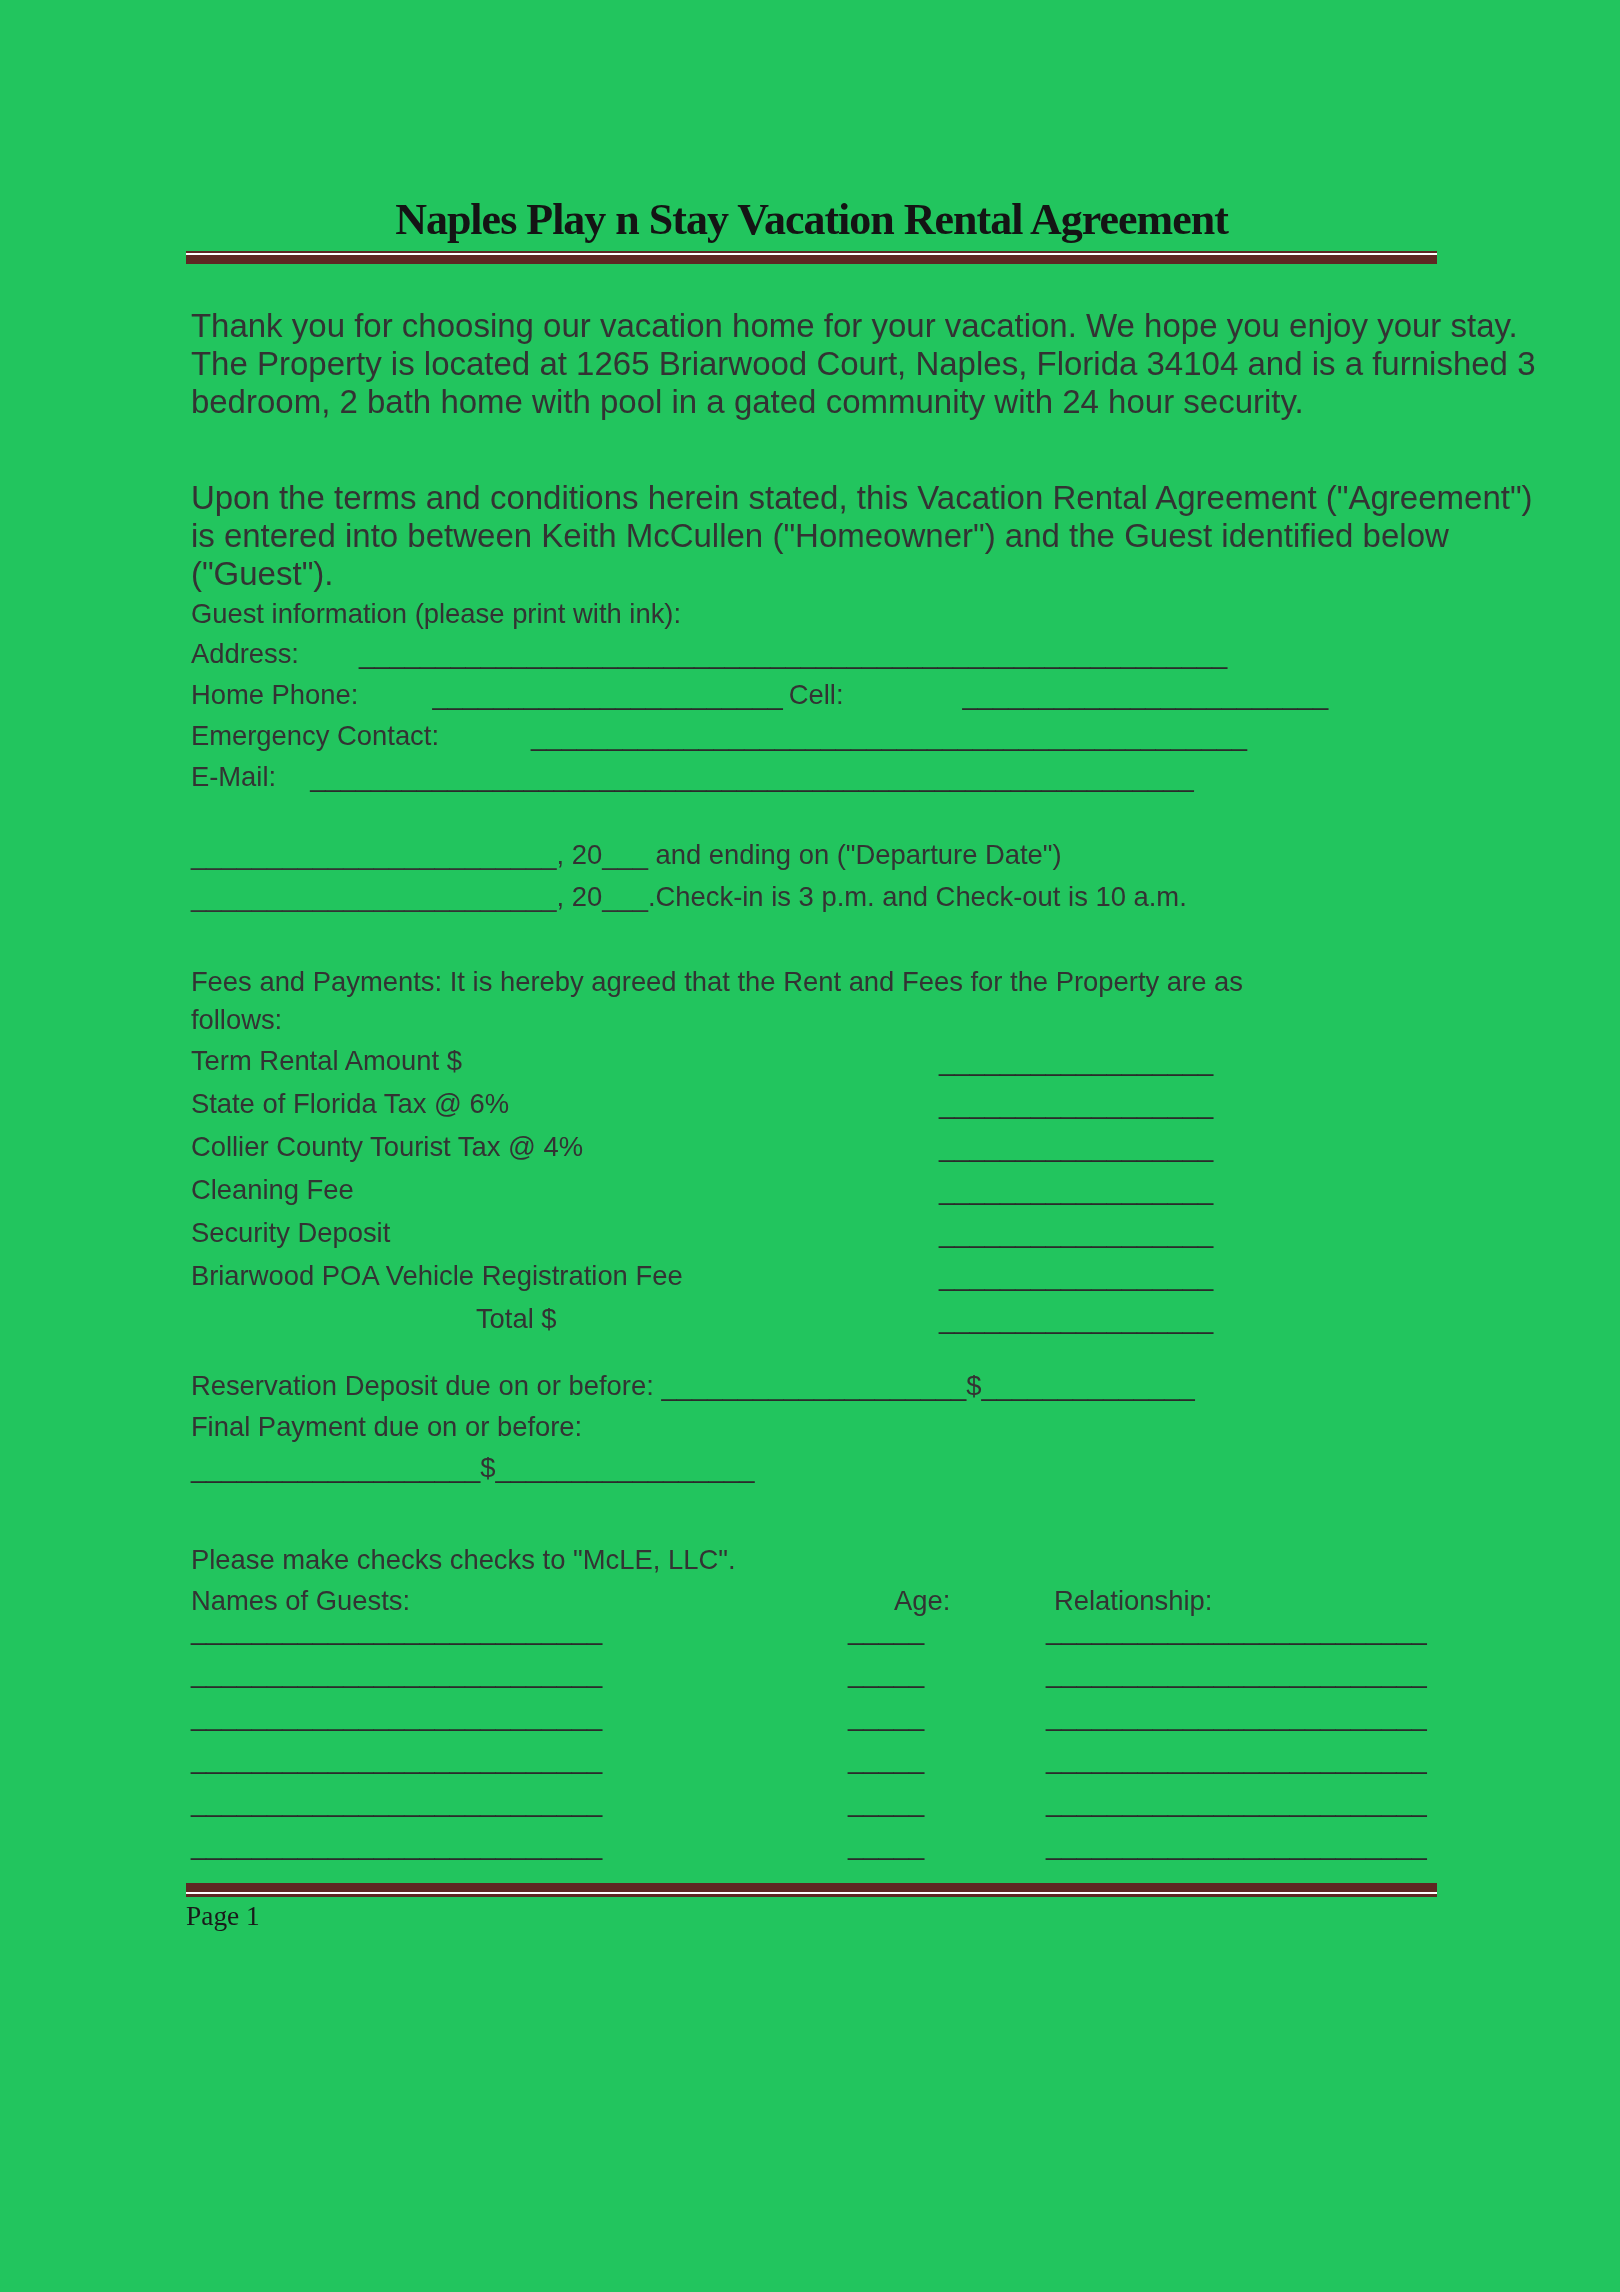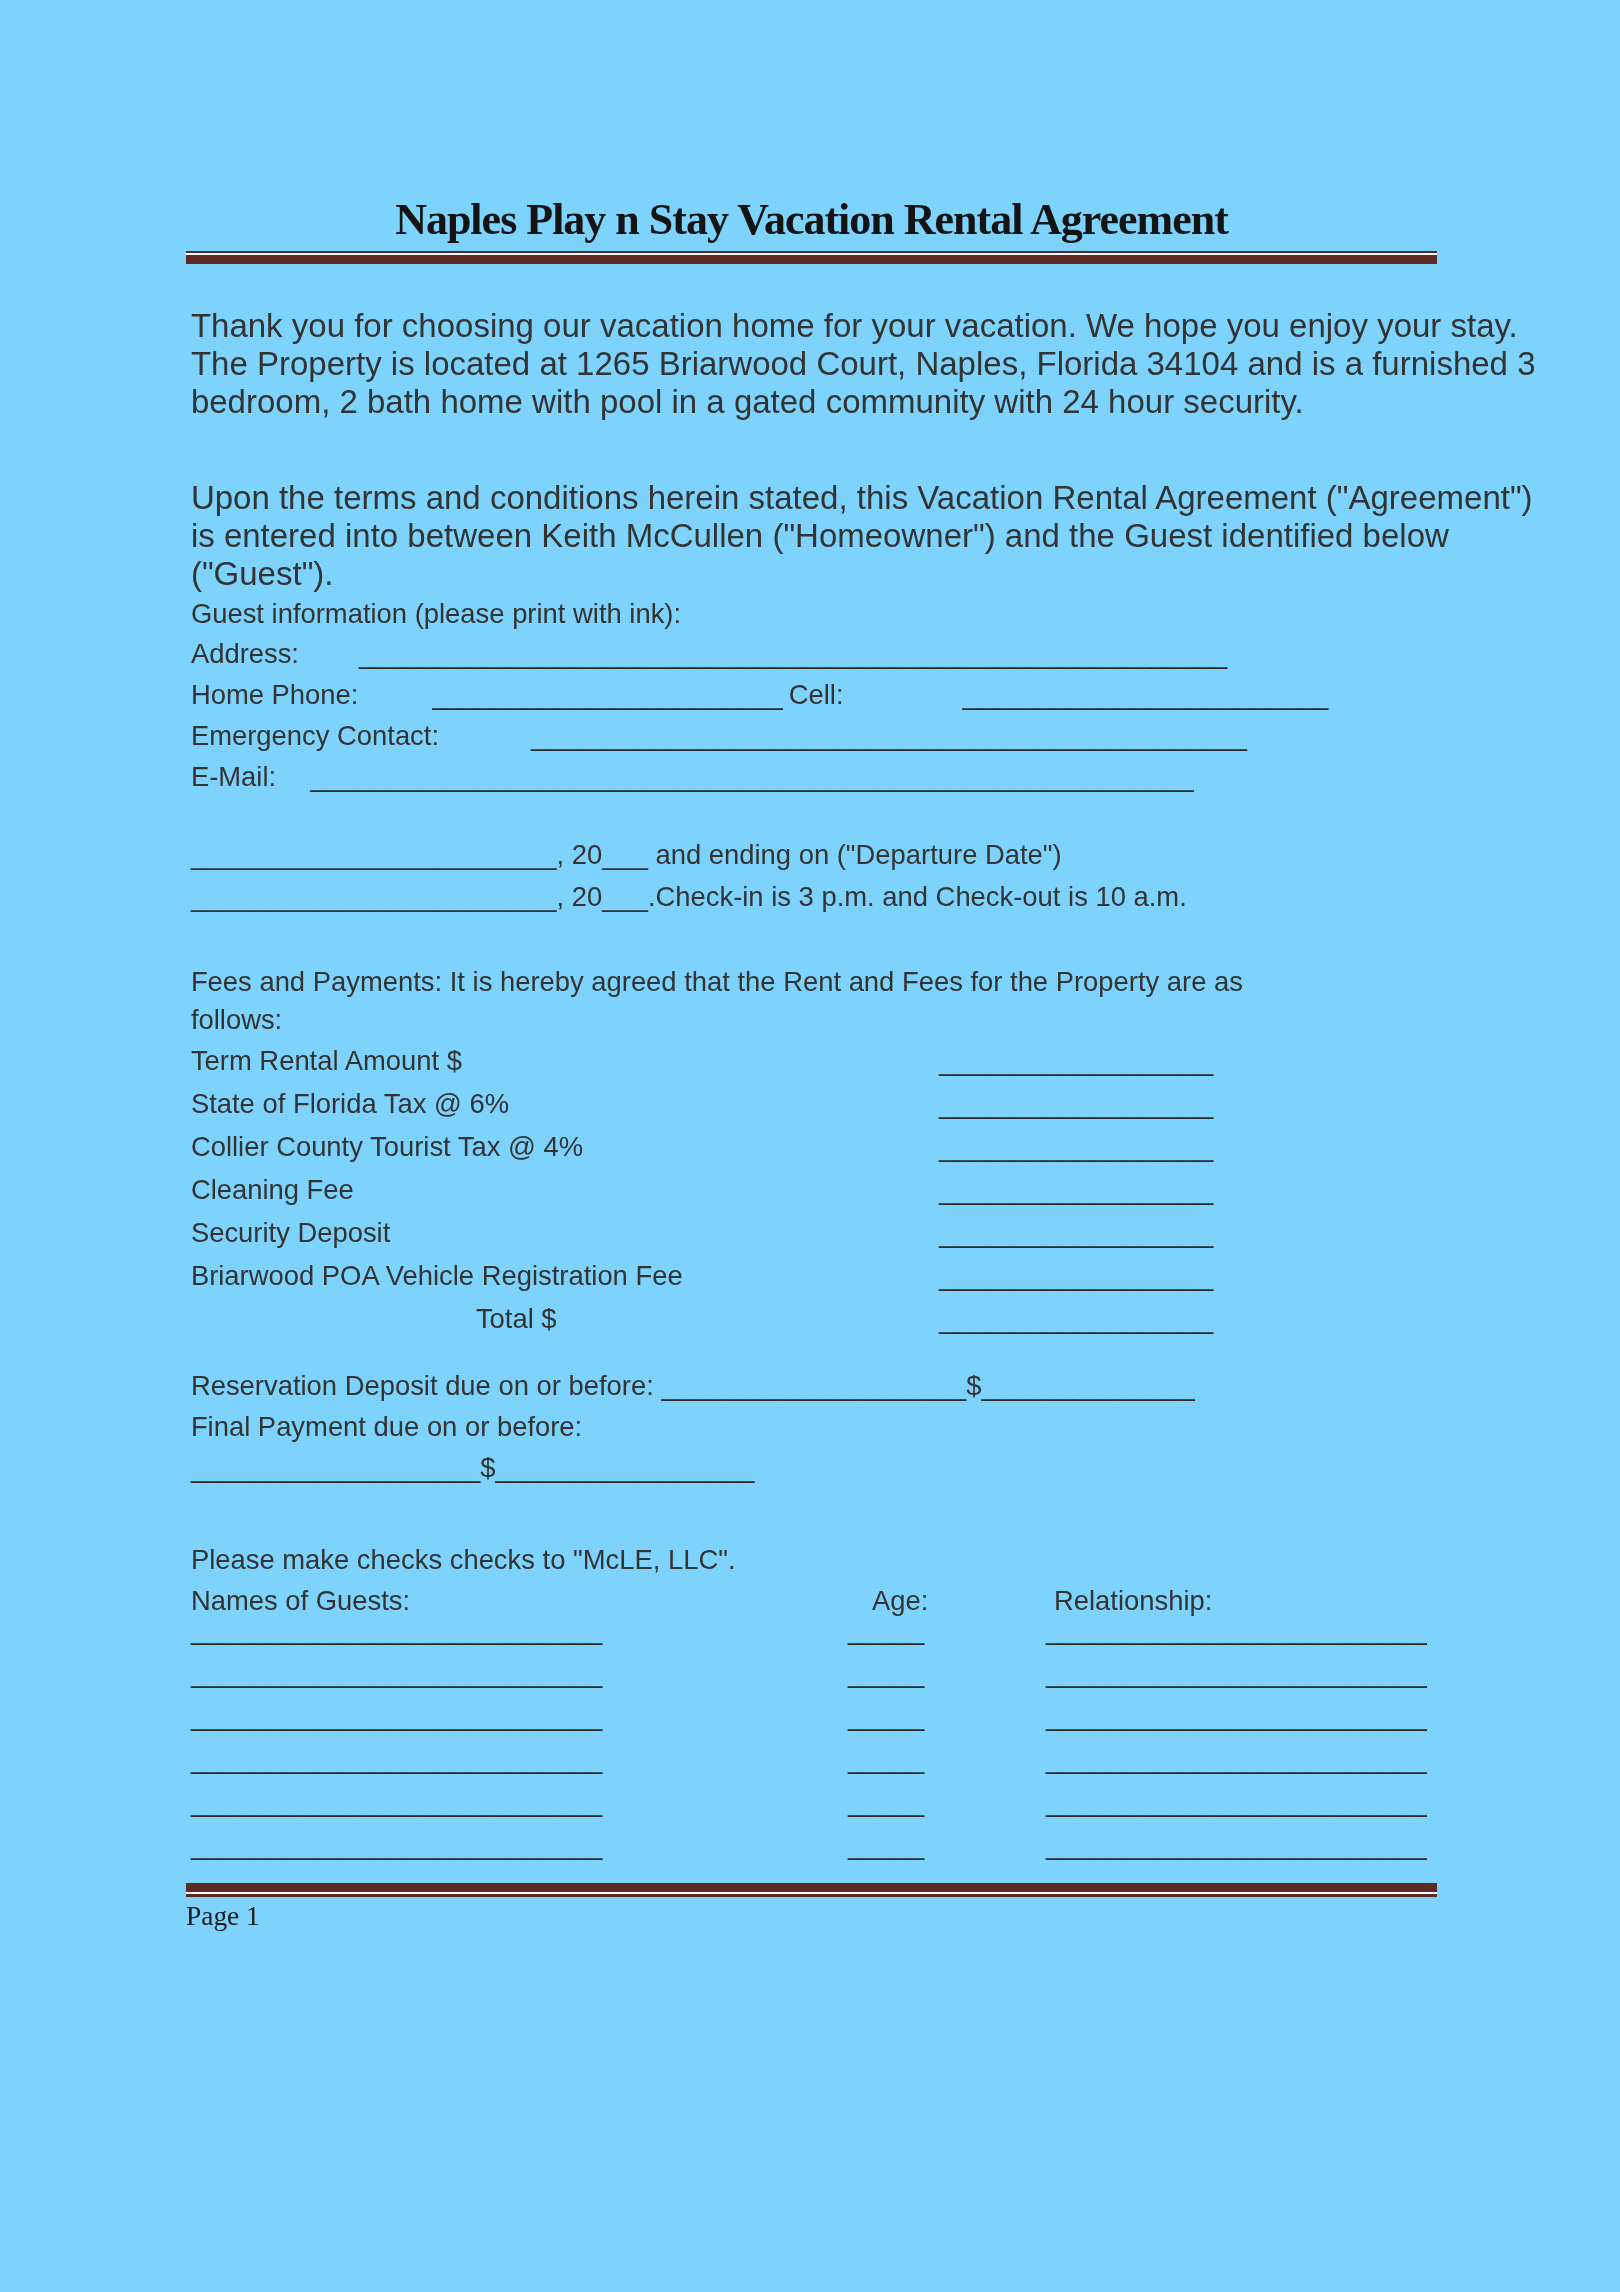--- a/index.html
+++ b/index.html
@@ -2,21 +2,21 @@
 <html><head>
 <meta charset="utf-8">
 <style>
   html, body { margin: 0; padding: 0; background: #ffffff; }
   body {
     width: 1620px; height: 2293px;
     font-family: "Liberation Sans", sans-serif;
     color: #333333;
     -webkit-font-smoothing: antialiased;
   }
-  .page { position: relative; width: 1620px; height: 2293px; overflow: hidden; background: #7dd3fc; }
+  .page { position: relative; width: 1620px; height: 2293px; overflow: hidden; background: #22c55e; }
   .content { position: absolute; left: 186px; top: 0; width: 1251px; }
 
   .doc-title {
     margin-top: 194px;
     font-family: "Liberation Serif", serif;
     font-weight: bold;
     font-size: 44px;
     line-height: 51px;
     letter-spacing: -1px;
     text-align: center;
@@ -57,21 +57,21 @@
   .fee-indent { margin-left: 285px; }
 
   .payment { margin-top: 25.5px; font-size: 27.4px; line-height: 41px; padding-left: 4.9px; }
   .payment div { white-space: nowrap; }
   .res-date-blank { margin-left: 7.8px; }
 
   .checks { margin-top: 51px; font-size: 27.4px; line-height: 41px; padding-left: 4.9px; white-space: nowrap; }
 
   .guests-header { position: relative; font-size: 27.4px; line-height: 41px; height: 41px; }
   .guests-header .col-name { position: absolute; left: 4.9px; top: 0; }
-  .guests-header .col-age { position: absolute; left: 686px; top: 0; }
+  .guests-header .col-age { position: absolute; left: 708px; top: 0; }
   .guests-header .col-rel { position: absolute; left: 868px; top: 0; }
 
   .guest-rows { margin-top: -13.7px; }
   .guest-row { position: relative; font-size: 27.4px; line-height: 43px; height: 43px; }
   .guest-row .col-name { position: absolute; left: 4.9px; top: 0; }
   .guest-row .col-age { position: absolute; left: 662px; top: 0; }
   .guest-row .col-rel { position: absolute; left: 860px; top: 0; }
 
   .page-footer {
     margin-top: 2px;

